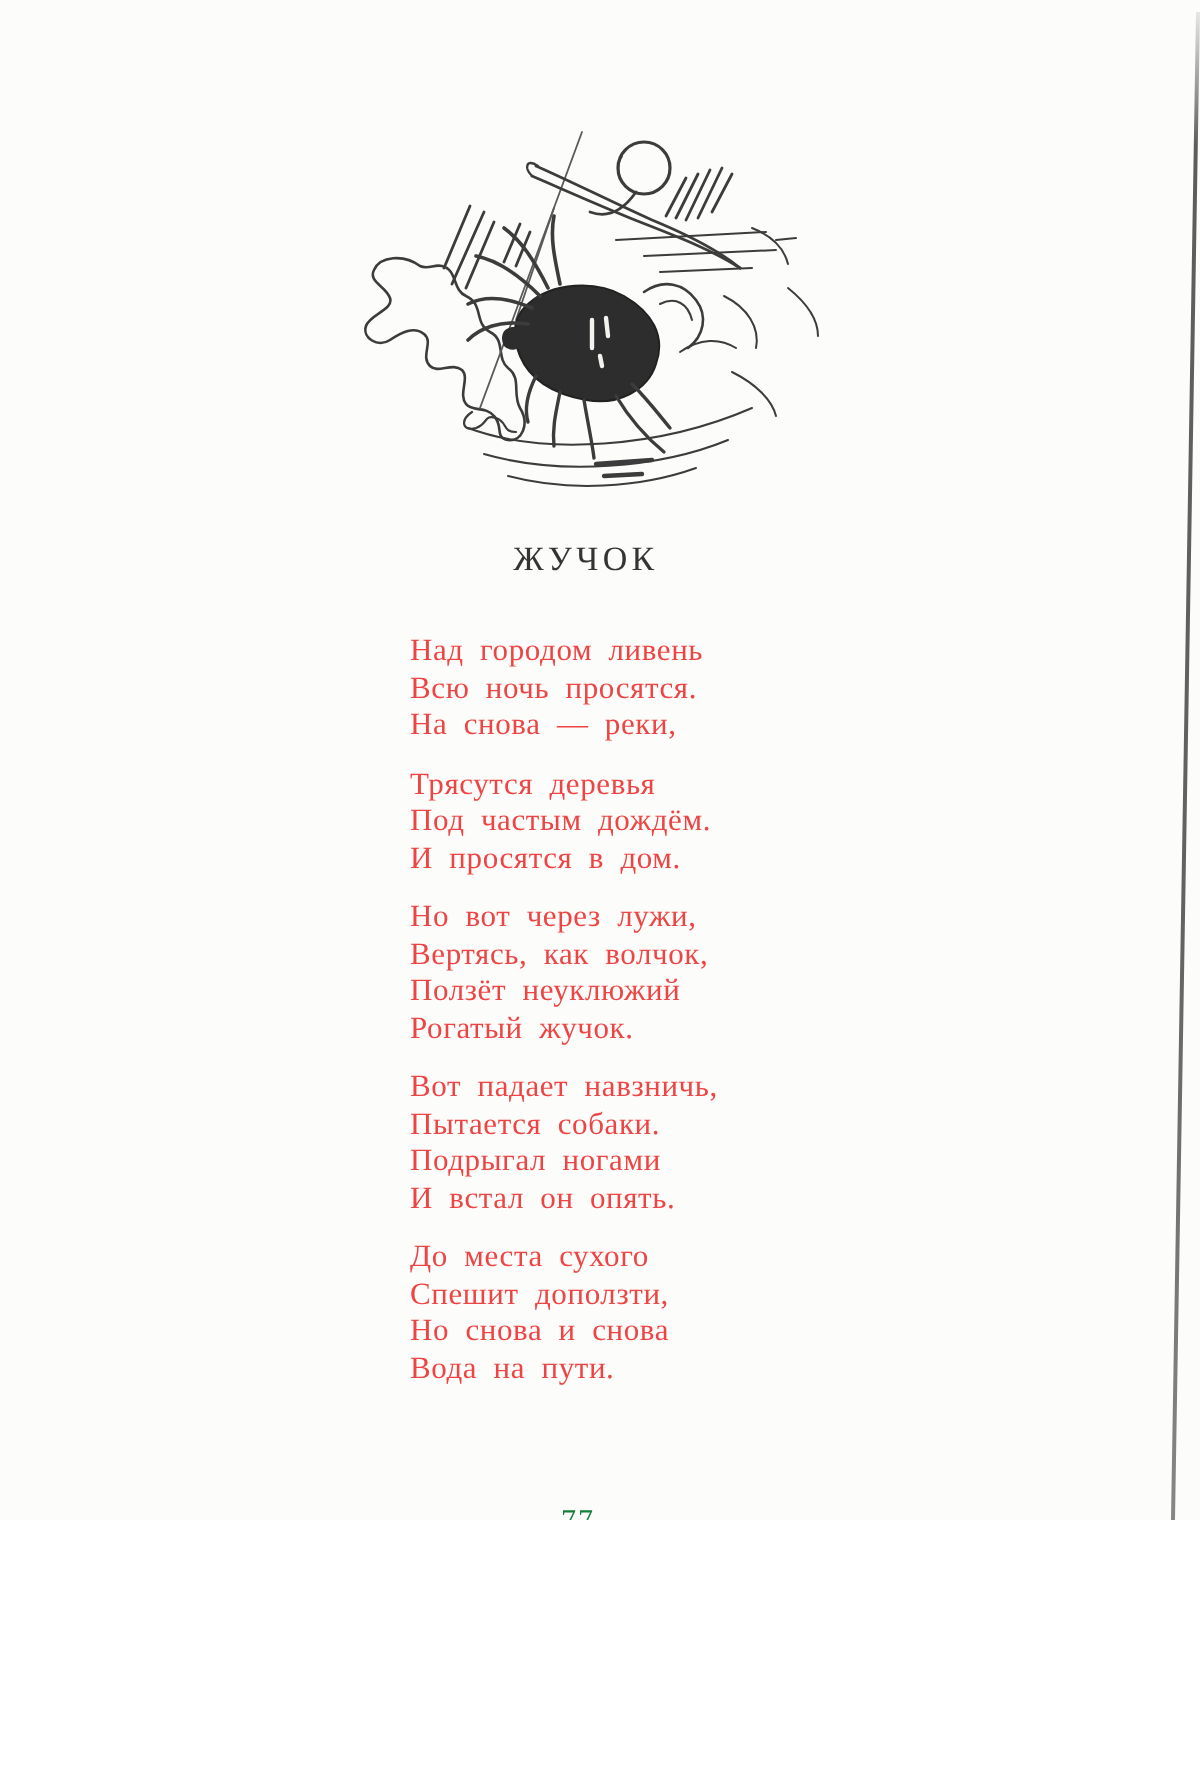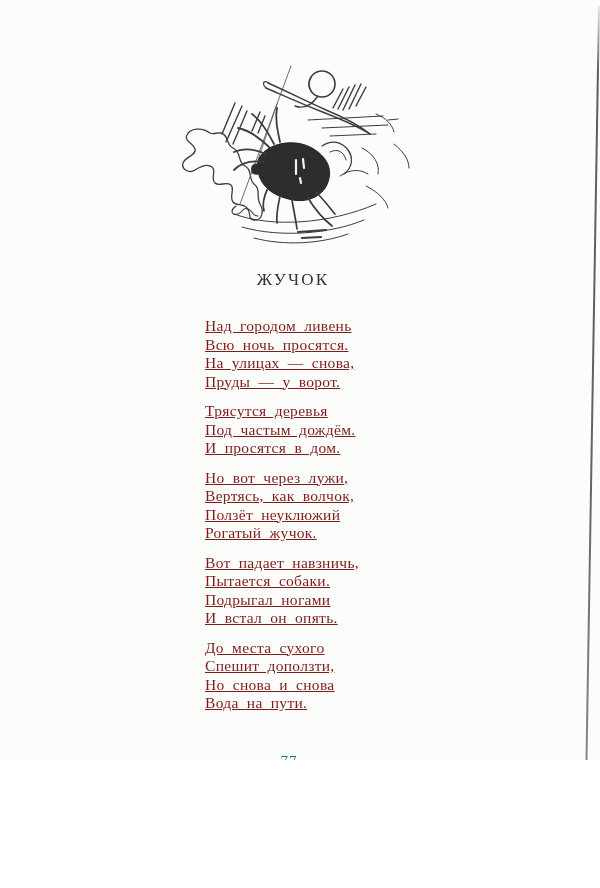--- a/index.html
+++ b/index.html
@@ -12,22 +12,21 @@
   }
   .illustration{position:absolute;left:180px;top:56px;width:246px;height:190px;}
   .title{
     position:absolute;left:205px;top:270px;width:176px;margin:0;
     text-align:center;font-size:17px;font-weight:400;letter-spacing:2.2px;
     color:#343434;
   }
   .poem{
     position:absolute;left:205px;top:317px;width:220px;
     font-size:15.5px;line-height:18.5px;letter-spacing:0.3px;word-spacing:4px;
-    color:#7f1d1d;
-    text-decoration:underline;
+    color:#ef4444;
   }
   .stanza{margin:0 0 11px 0;}
   .line{white-space:nowrap;}
   .page-number{
     position:absolute;left:205px;top:753px;width:168px;
     text-align:center;font-size:15px;letter-spacing:1px;color:#15803d;
   }
   .edge-line{
     position:absolute;left:598px;top:6px;width:1.6px;height:842px;
     transform:rotate(0.95deg);transform-origin:top center;
@@ -122,22 +121,21 @@
       <path d="M214 88 C224 96 229 104 229 112"></path>
     </g>
   </svg>
 
   <h1 class="title">ЖУЧОК</h1>
 
   <div class="poem">
       <div class="stanza">
         <div class="line">Над городом ливень</div>
         <div class="line">Всю ночь просятся.</div>
-        <div class="line">На улицах — снова,</div>
-        <div class="line">Пруды — у ворот.</div>
+        <div class="line">На снова — реки,</div>
       </div>
       <div class="stanza">
         <div class="line">Трясутся деревья</div>
         <div class="line">Под частым дождём.</div>
         <div class="line">И просятся в дом.</div>
       </div>
       <div class="stanza">
         <div class="line">Но вот через лужи,</div>
         <div class="line">Вертясь, как волчок,</div>
         <div class="line">Ползёт неуклюжий</div>

